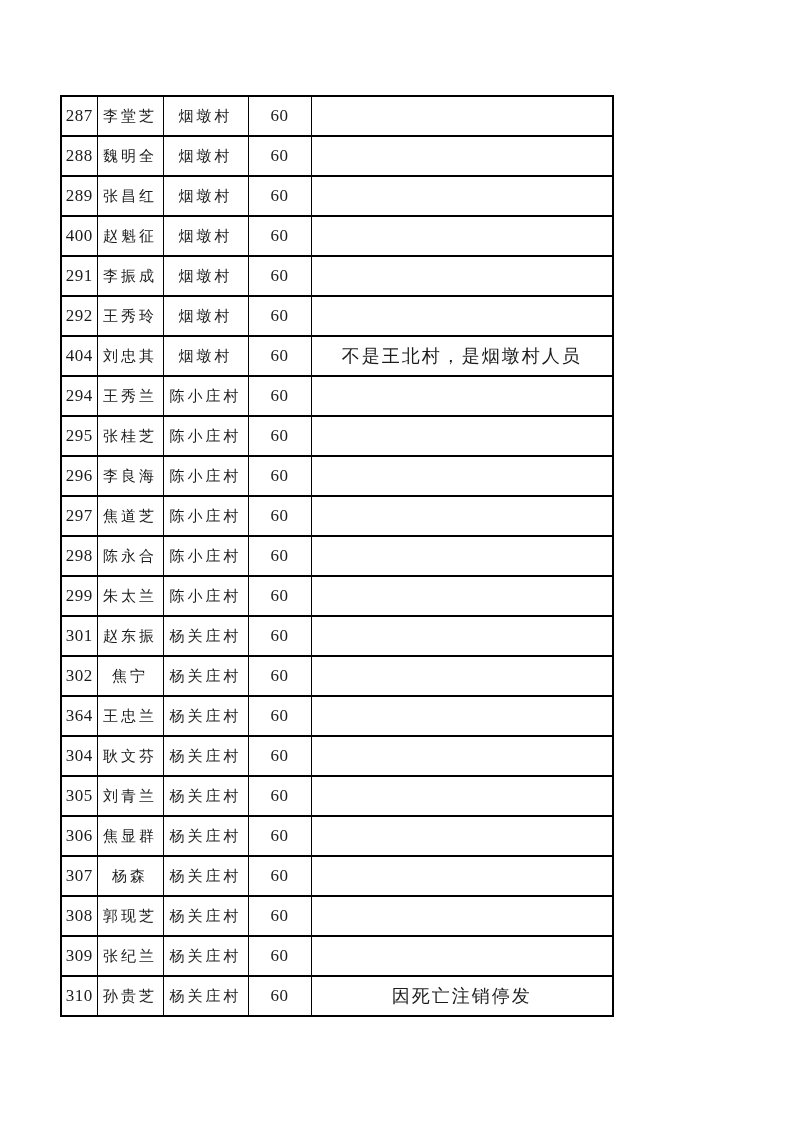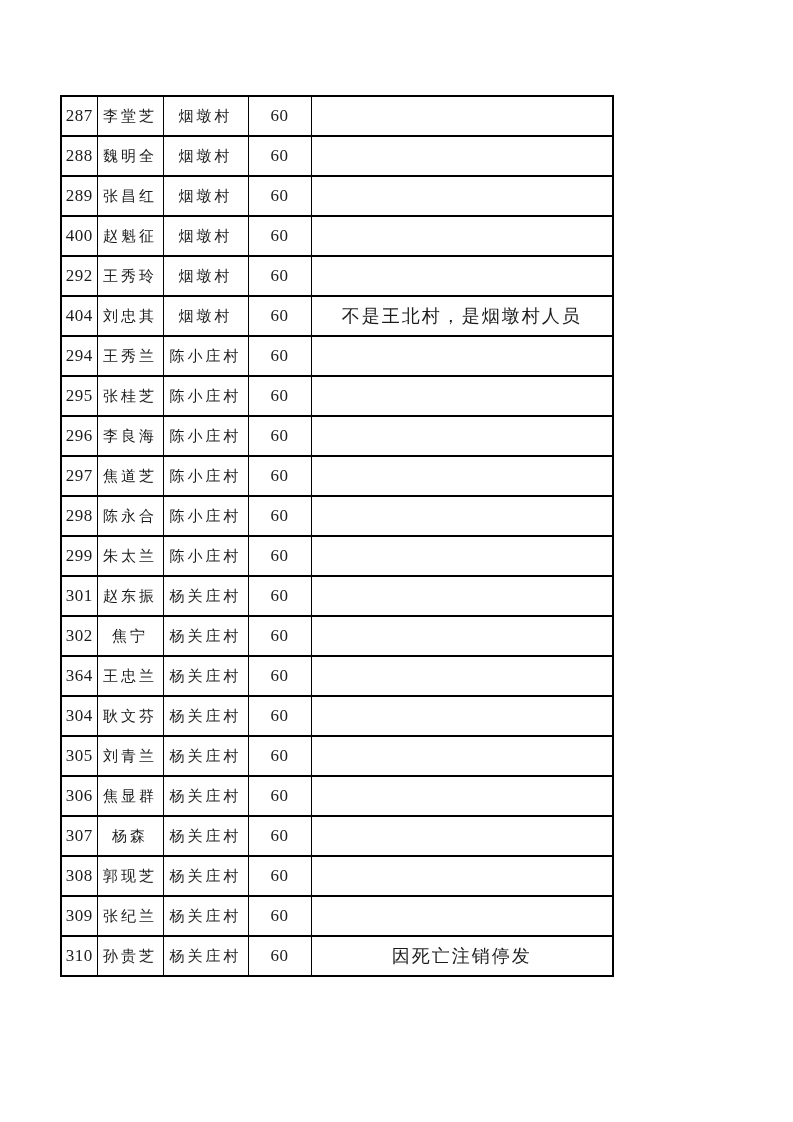--- a/index.html
+++ b/index.html
@@ -86,20 +86,27 @@
           <td class="remark-cell"></td>
         </tr>
         <tr>
           <td class="num-cell">400</td>
           <td class="cjk-cell">赵魁征</td>
           <td class="cjk-cell">烟墩村</td>
           <td class="num-cell">60</td>
           <td class="remark-cell"></td>
         </tr>
         <tr>
+          <td class="num-cell">291</td>
+          <td class="cjk-cell">李振成</td>
+          <td class="cjk-cell">烟墩村</td>
+          <td class="num-cell">60</td>
+          <td class="remark-cell"></td>
+        </tr>
+        <tr>
           <td class="num-cell">292</td>
           <td class="cjk-cell">王秀玲</td>
           <td class="cjk-cell">烟墩村</td>
           <td class="num-cell">60</td>
           <td class="remark-cell"></td>
         </tr>
         <tr>
           <td class="num-cell">404</td>
           <td class="cjk-cell">刘忠其</td>
           <td class="cjk-cell">烟墩村</td>

